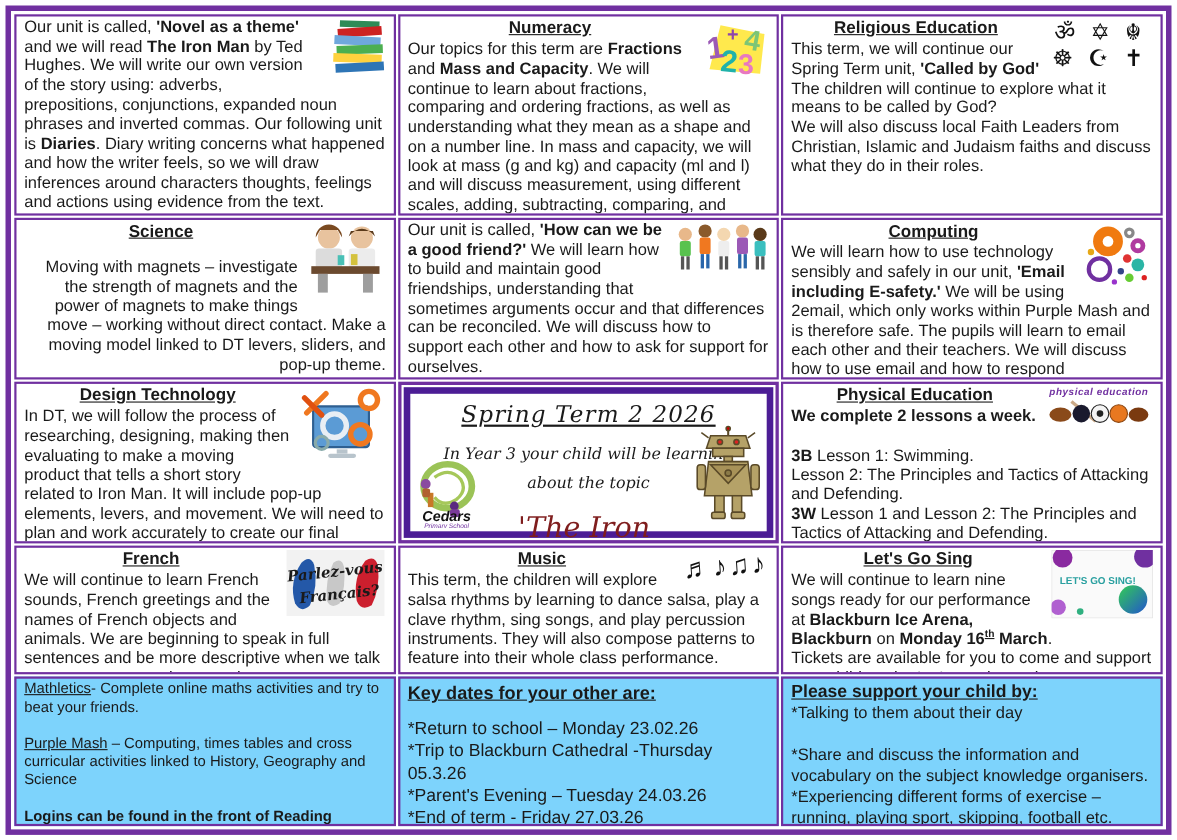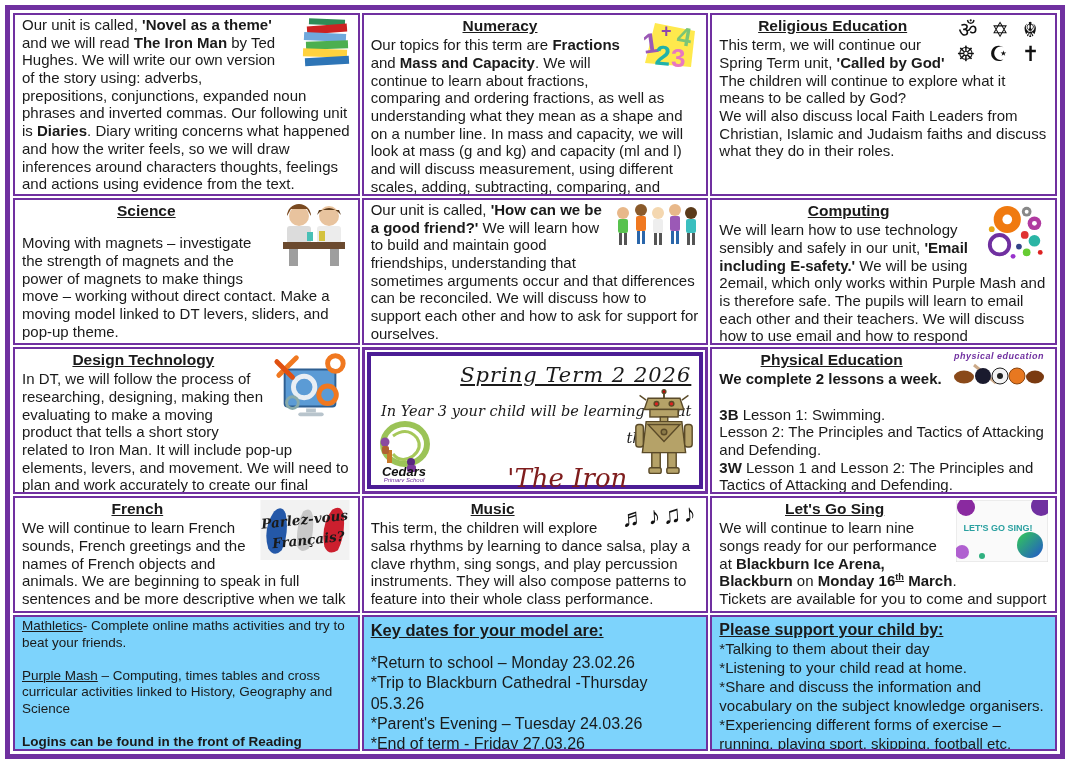--- a/index.html
+++ b/index.html
@@ -9,31 +9,31 @@
   .grid{box-sizing:border-box;height:100%;display:grid;grid-template-columns:1fr 1fr 1fr;
         grid-template-rows:183px 147px 147px 117px 1fr;gap:2px;}
   .cell{box-sizing:border-box;border:2px solid #7030a0;background:#fff;padding:1px 7px 2px;
         overflow:hidden;font-size:15px;line-height:1.18;}
   .cell h3{font-size:15.5px;font-weight:bold;text-decoration:underline;text-align:center;margin:1px 0 1px;}
   .cell p{margin:0;}
   .b{font-weight:bold;}
   .u{text-decoration:underline;}
   sup{vertical-align:super;font-size:62%;line-height:0;text-decoration:underline;}
   .icon-right{float:right;margin:1px 0 2px 6px;}
-  .pad-top{margin-top:14px !important;}
+  .pad-top{margin-top:14px !important;text-align:right;}
   .grey{background:#7dd3fc;}
   .grey h3{text-align:left;font-size:16px;margin:2px 0 0;}
   .small{font-size:13.5px;line-height:1.23;}
   .keydates{font-size:16px;line-height:1.27;}
   .keydates h3{font-size:16.5px;margin-bottom:12px;}
   .support{font-size:15px;line-height:1.26;}
   
   .center-outer{border:3px solid #7030a0;padding:2px;}
-  .center-inner{box-sizing:border-box;height:100%;border:4px solid #4c1d95;position:relative;
-        text-align:right;padding:4px 8px;font-family:"DejaVu Serif",serif;font-style:italic;}
+  .center-inner{box-sizing:border-box;height:100%;border:6px solid #4c1d95;position:relative;
+        text-align:center;padding:4px 8px;font-family:"DejaVu Serif",serif;font-style:italic;}
   .center-title{font-size:21px;letter-spacing:1px;text-decoration:underline;margin-top:3px;}
   .center-line{font-size:14.5px;margin-top:10px;line-height:1.9;}
   .center-topic{color:#7f1d1d;font-size:26px;margin:10px 64px 0 56px;}
   .cedars{position:absolute;left:2px;bottom:-2px;}
   .robot{position:absolute;right:4px;bottom:4px;}
   
   .religion-glyphs{float:right;margin:2px 0 2px 6px;width:96px;text-align:center;
         font-size:21px;line-height:1.15;letter-spacing:4px;color:#111;}
   .music-notes{float:right;margin:2px 2px 2px 6px;font-size:25px;letter-spacing:2px;color:#111;
         transform:rotate(-4deg);}
@@ -277,24 +277,24 @@
     </div>
     <h3>Let's Go Sing</h3>
     <p><span>We will continue to learn nine songs ready for our performance at </span><span class="b">Blackburn Ice Arena, Blackburn</span><span> on </span><span class="b">Monday 16</span><sup class="b">th</sup><span class="b"> March</span><span>.</span><br><span>Tickets are available for you to come and support your child on the Let's go sing webpage.</span></p>
   </section>
 
   <section class="cell grey small">
     <p><span class="u">Mathletics</span><span>- Complete online maths activities and try to beat your friends.</span><br><br><span class="u">Purple Mash</span><span> – Computing, times tables and cross curricular activities linked to History, Geography and Science</span><br><br><span class="b">Logins can be found in the front of Reading Records</span></p>
   </section>
 
   <section class="cell grey keydates">
-    <h3>Key dates for your model are:</h3>
+    <h3>Key dates for your other are:</h3>
     <p><span>*Return to school – Monday 23.02.26</span><br><span>*Trip to Blackburn Cathedral -Thursday 05.3.26</span><br><span>*Parent's Evening – Tuesday 24.03.26</span><br><span>*End of term - Friday 27.03.26</span></p>
   </section>
 
   <section class="cell grey support">
     <h3>Please support your child by:</h3>
-    <p><span>*Talking to them about their day</span><br><span>*Listening to your child read at home.</span><br><span>*Share and discuss the information and vocabulary on the subject knowledge organisers.</span><br><span>*Experiencing different forms of exercise – running, playing sport, skipping, football etc.</span></p>
+    <p><span>*Talking to them about their day</span><br><br><span>*Share and discuss the information and vocabulary on the subject knowledge organisers.</span><br><span>*Experiencing different forms of exercise – running, playing sport, skipping, football etc.</span></p>
   </section>
 
 </div>
 </div>
 </div>
 
 </body></html>

